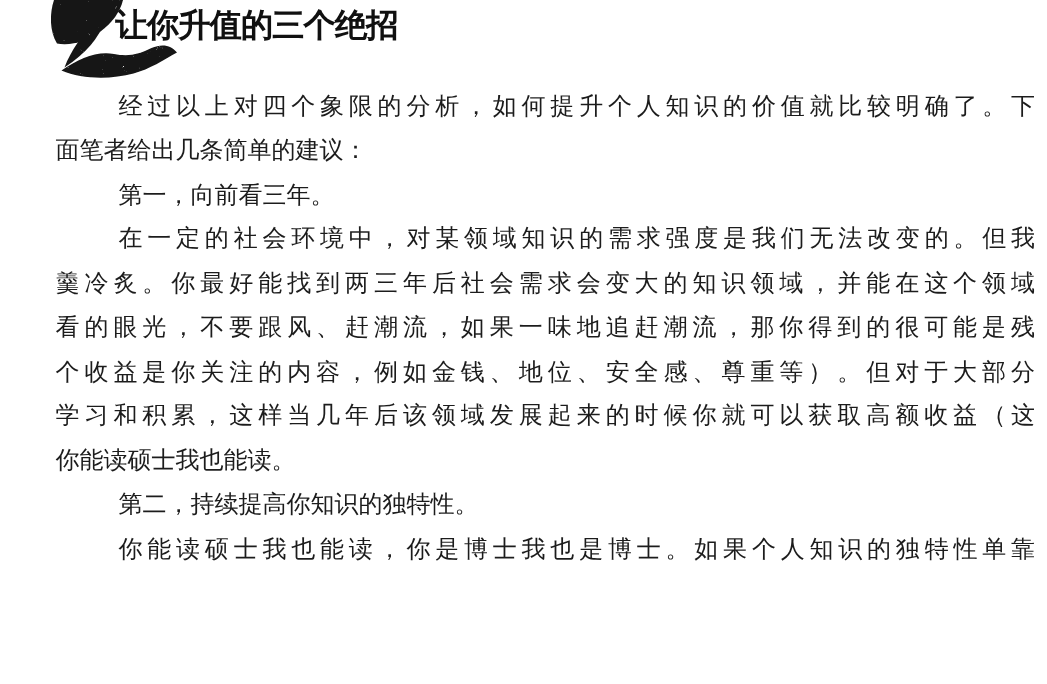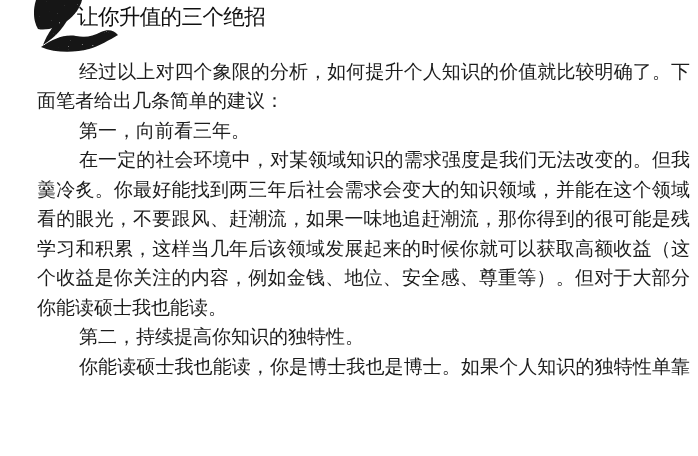--- a/index.html
+++ b/index.html
@@ -12,33 +12,33 @@
     font-family: "Liberation Serif", "DejaVu Serif", serif;
   }
   .header { position: absolute; left: 0; top: 0; width: 698px; height: 58px; }
   .flourish { position: absolute; left: 26px; top: 0; width: 96px; height: 58px; }
   .title {
     position: absolute;
     left: 77px;
     top: 2px;
     margin: 0;
     font-family: "Liberation Sans", "DejaVu Sans", sans-serif;
-    font-weight: normal;
+    font-weight: bold;
     font-size: 21.5px;
     line-height: 30px;
     letter-spacing: -0.6px;
     color: #101010;
     white-space: nowrap;
   }
   .body-text {
     position: absolute;
     left: 37px;
     top: 56.5px;
     width: 653px;
-    font-size: 19px;
+    font-size: 16px;
     color: #1c1c1c;
   }
   .line {
     height: 29.55px;
     line-height: 29.55px;
     overflow: hidden;
   }
   .line.j {            
     text-align: justify;
     text-align-last: justify;
@@ -69,20 +69,20 @@
     <h1 class="title">让你升值的三个绝招</h1>
   </div>
 
   <div class="body-text">
     <div class="line j i">经过以上对四个象限的分析，如何提升个人知识的价值就比较明确了。下</div>
     <div class="line">面笔者给出几条简单的建议：</div>
     <div class="line i">第一，向前看三年。</div>
     <div class="line j i">在一定的社会环境中，对某领域知识的需求强度是我们无法改变的。但我</div>
     <div class="line j">羹冷炙。你最好能找到两三年后社会需求会变大的知识领域，并能在这个领域</div>
     <div class="line j">看的眼光，不要跟风、赶潮流，如果一味地追赶潮流，那你得到的很可能是残</div>
+    <div class="line j">个收益是你关注的内容，例如金钱、地位、安全感、尊重等）。但对于大部分</div>
     <div class="line j">学习和积累，这样当几年后该领域发展起来的时候你就可以获取高额收益（这</div>
-    <div class="line j">个收益是你关注的内容，例如金钱、地位、安全感、尊重等）。但对于大部分</div>
     <div class="line">你能读硕士我也能读。</div>
     <div class="line i">第二，持续提高你知识的独特性。</div>
     <div class="line j i">你能读硕士我也能读，你是博士我也是博士。如果个人知识的独特性单靠</div>
   </div>
 
 </div>
 
 </body></html>

